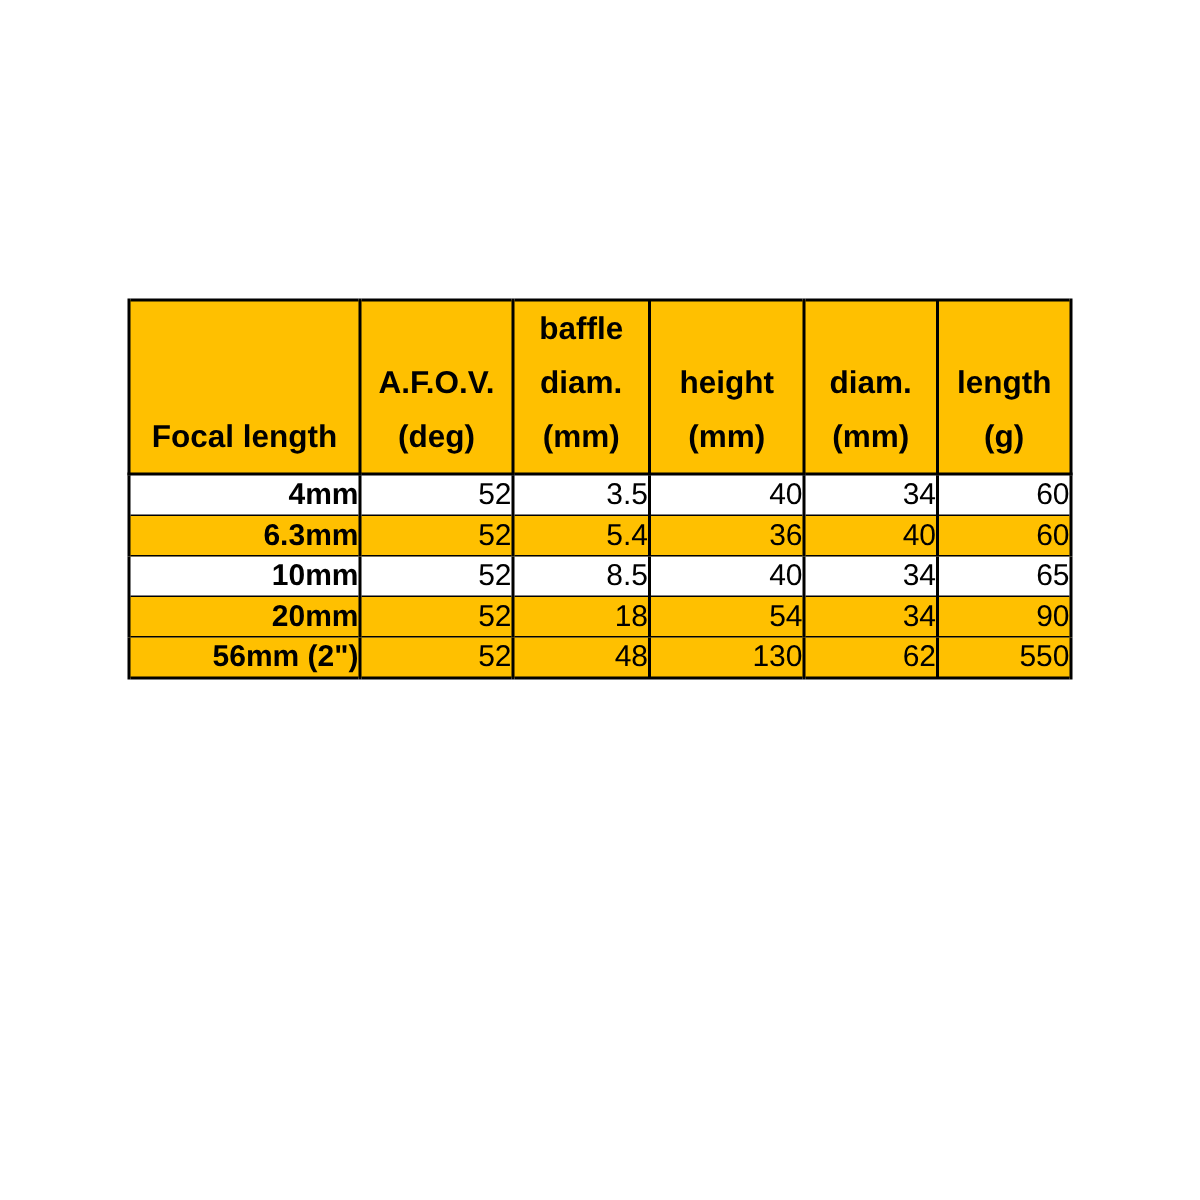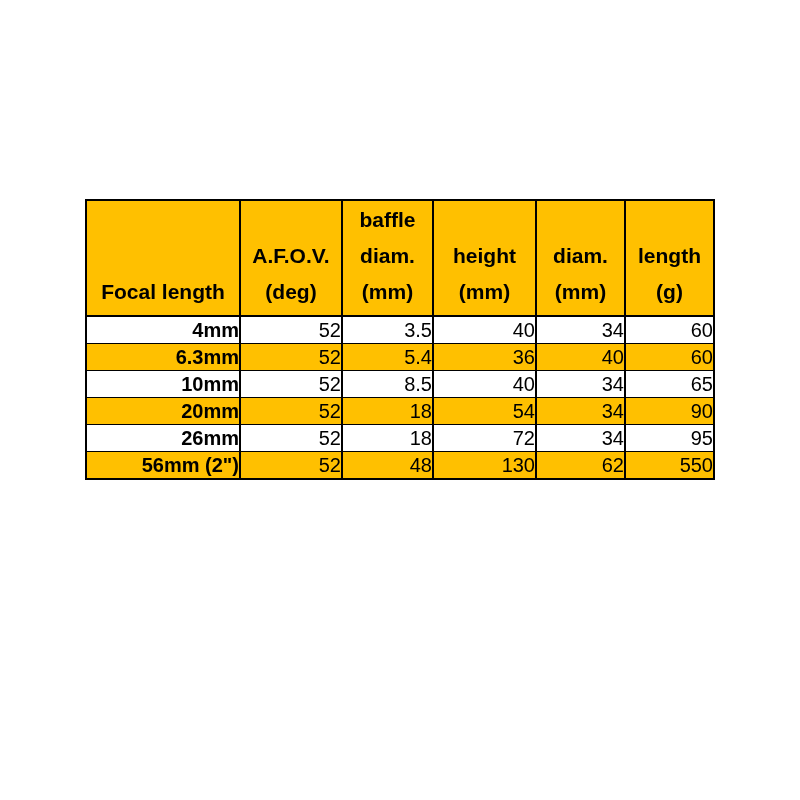--- a/index.html
+++ b/index.html
@@ -129,28 +129,20 @@
           <td>65</td>
         </tr>
         <tr class="hl">
           <td class="rowlabel">20mm</td>
           <td>52</td>
           <td>18</td>
           <td>54</td>
           <td>34</td>
           <td>90</td>
         </tr>
-        <tr>
-          <td class="rowlabel">26mm</td>
-          <td>52</td>
-          <td>18</td>
-          <td>72</td>
-          <td>34</td>
-          <td>95</td>
-        </tr>
         <tr class="hl">
           <td class="rowlabel">56mm (2")</td>
           <td>52</td>
           <td>48</td>
           <td>130</td>
           <td>62</td>
           <td>550</td>
         </tr>
       </tbody>
   </table>

